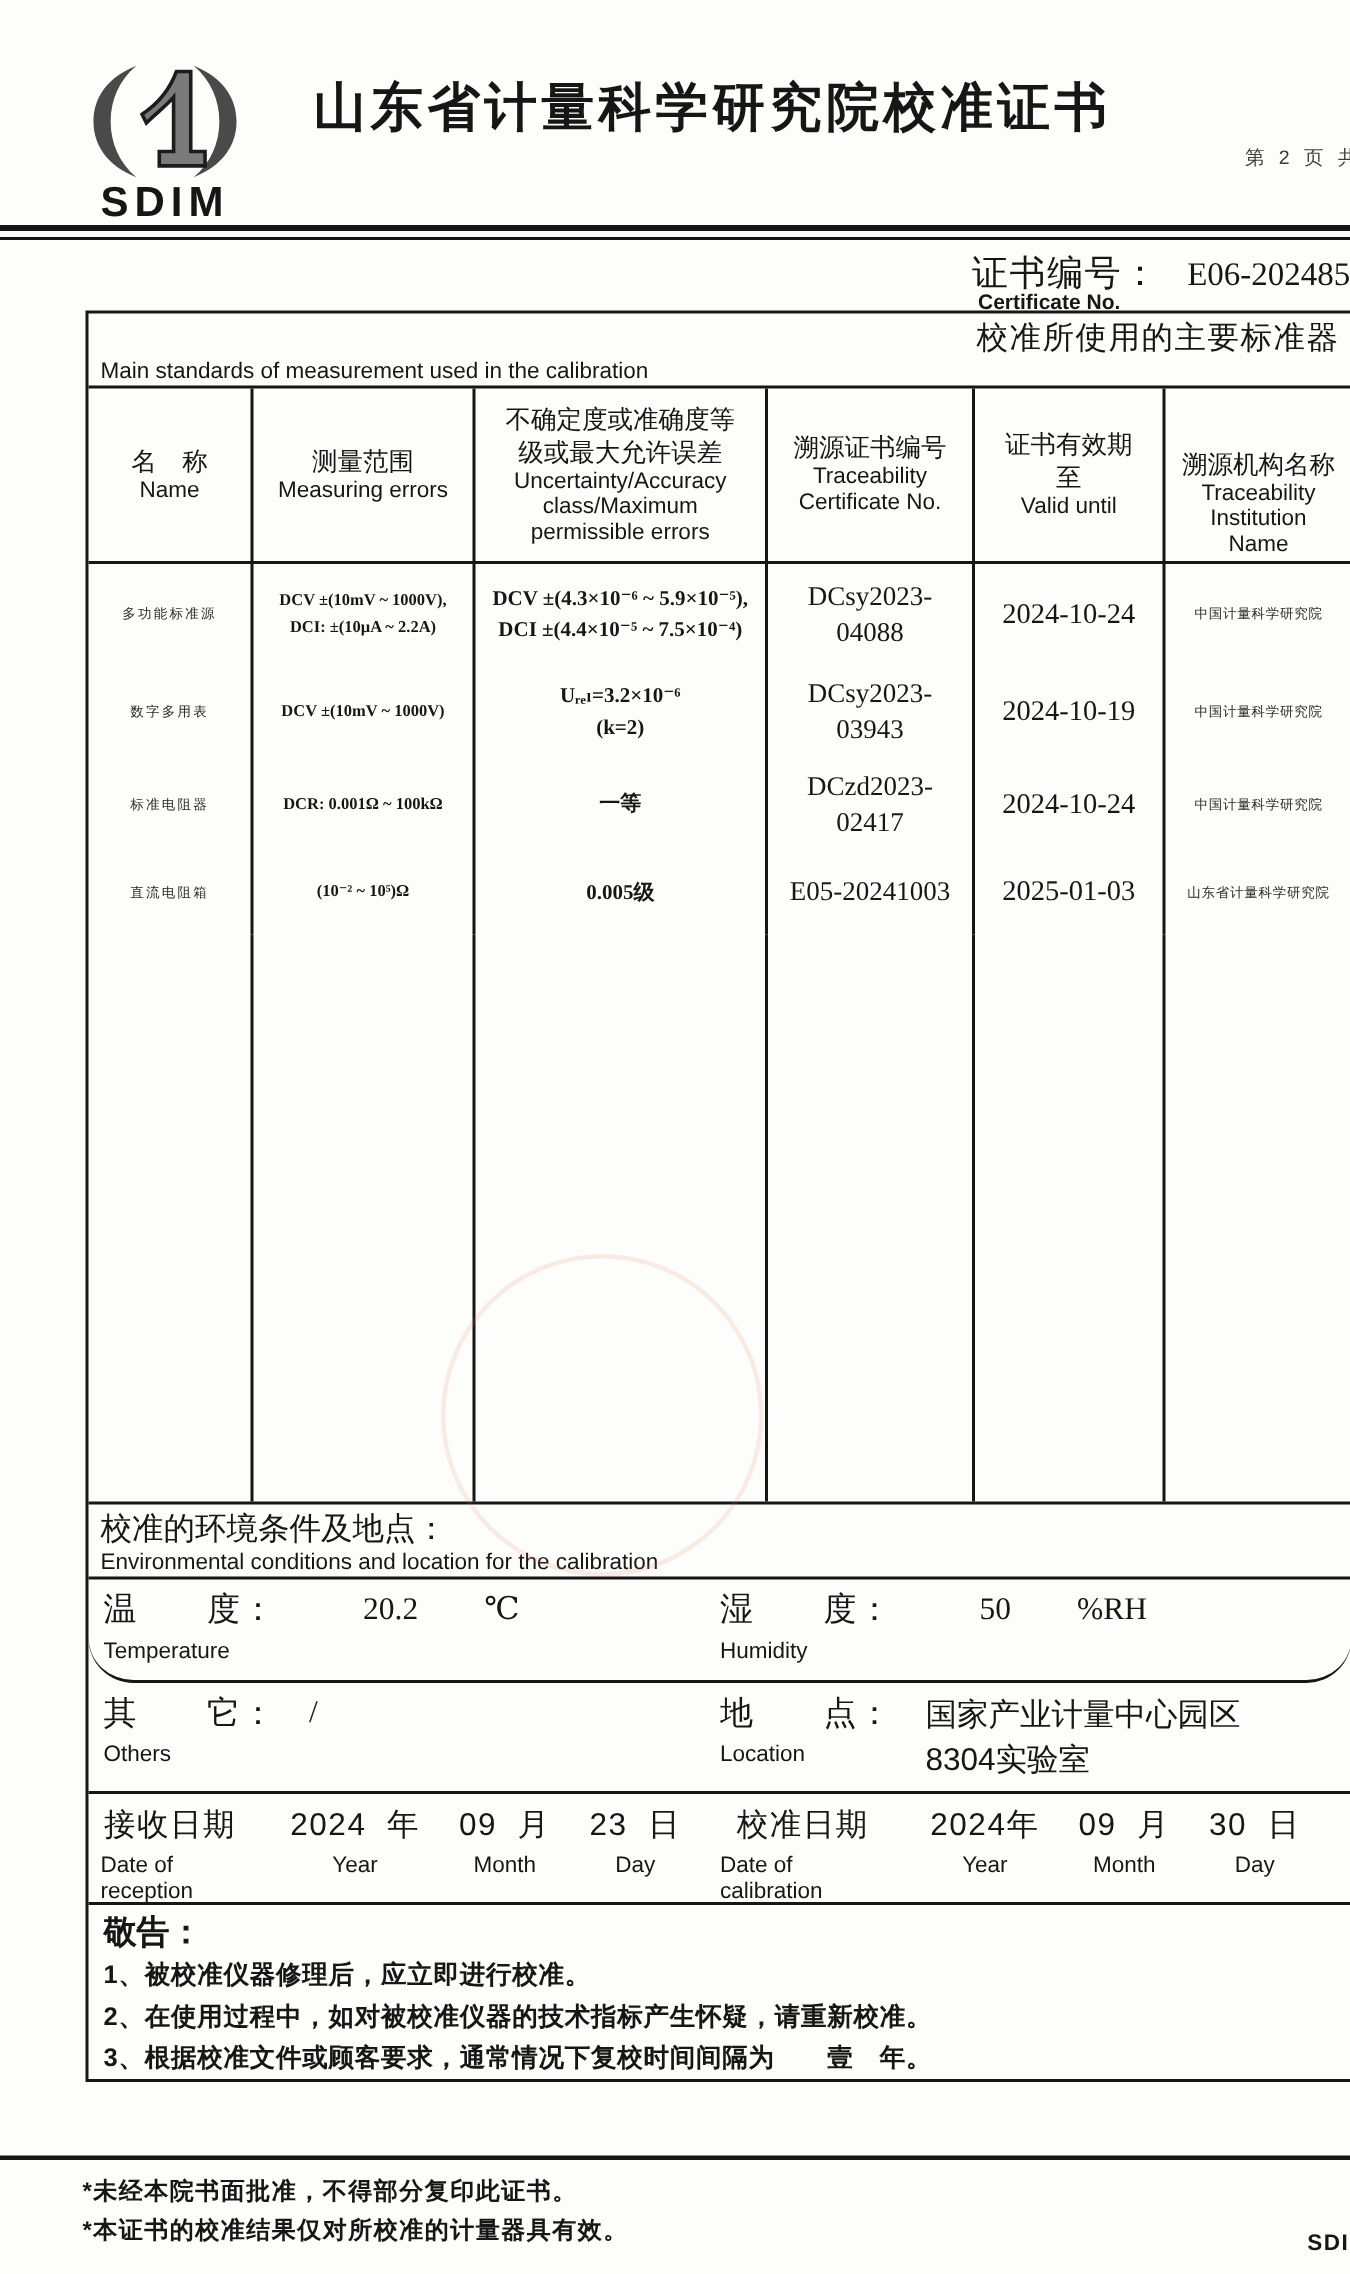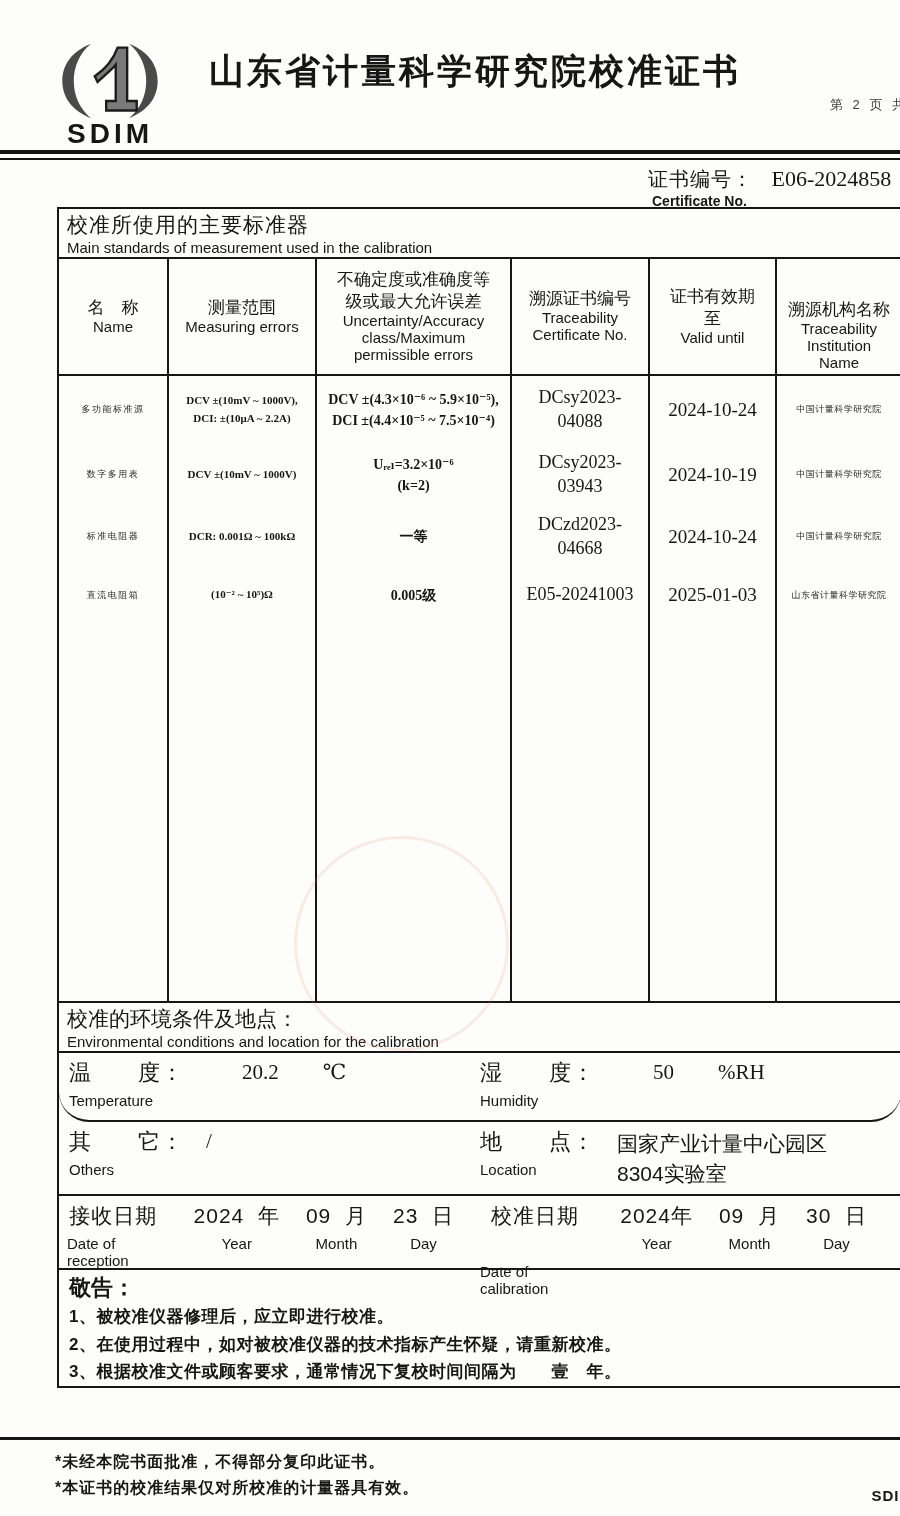--- a/index.html
+++ b/index.html
@@ -18,31 +18,31 @@
   .titles { text-align:center; padding-top:48px; padding-left:90px; padding-right:40px; }
   .title-zh { font-size:35px; font-weight:bold; letter-spacing:3px; }
   .title-en { font-size:26px; font-weight:bold; letter-spacing:0.5px; margin-top:8px; }
   .page-info { position:absolute; right:-8px; top:96px; font-size:13px; letter-spacing:3px; color:#3c3c3c; white-space:nowrap; }
 
   .rule-double { height:10px; border-top:4px solid #161616; border-bottom:2px solid #161616; }
 
   
   .cert-block { position:relative; height:57px; }
   .cert-line { position:absolute; left:648px; top:6px; white-space:nowrap; }
-  .cert-label-zh { font-size:20px; letter-spacing:1px;text-align:center; }
+  .cert-label-zh { font-size:24px; letter-spacing:1px;text-align:center; }
   .cert-value { font-family:"Liberation Serif","DejaVu Serif",serif; font-size:22px; margin-left:14px; }
   .cert-label-en { position:absolute; left:652px; top:33px; font-size:14px; font-weight:bold; }
 
   
   .doc-box {
     position:absolute; left:57px; top:207px; width:846px; height:1181px;
     border:2px solid #161616; display:flex; flex-direction:column; background:transparent;
   }
   .band-title { height:50px; border-bottom:2px solid #161616; padding:2px 8px 0; }
-  .band-title .zh { font-size:21px; letter-spacing:1px; }
+  .band-title .zh { font-size:21px; letter-spacing:1px;text-align:right; }
   .band-title .en { font-size:15px; }
 
   .cols-header {
     display:grid; grid-template-columns:110px 148px 195px 138px 127px 1fr;
     height:118px; border-bottom:2px solid #161616;
   }
   .hcell {
     border-right:2px solid #161616; display:flex; flex-direction:column;
     justify-content:center; align-items:center; text-align:center; padding:2px 1px;
   }
@@ -194,21 +194,21 @@
 (k=2)</div>
       <div class="dcell c-cert pre">DCsy2023-
 03943</div>
       <div class="dcell c-valid">2024-10-19</div>
       <div class="dcell c-inst last">中国计量科学研究院</div>
 
       <div class="dcell c-name">标准电阻器</div>
       <div class="dcell c-range pre">DCR: 0.001Ω ~ 100kΩ</div>
       <div class="dcell c-unc pre">一等</div>
       <div class="dcell c-cert pre">DCzd2023-
-04668</div>
+02417</div>
       <div class="dcell c-valid">2024-10-24</div>
       <div class="dcell c-inst last">中国计量科学研究院</div>
 
       <div class="dcell c-name">直流电阻箱</div>
       <div class="dcell c-range pre">(10⁻² ~ 10⁵)Ω</div>
       <div class="dcell c-unc pre">0.005级</div>
       <div class="dcell c-cert pre">E05-20241003</div>
       <div class="dcell c-valid">2025-01-03</div>
       <div class="dcell c-inst last">山东省计量科学研究院</div>
 
@@ -277,21 +277,21 @@
         <div class="dpair">
           <div class="zh">09  月</div>
           <div class="en">Month</div>
         </div>
         <div class="dpair">
           <div class="zh">23  日</div>
           <div class="en">Day</div>
         </div>
       </div>
       <div class="date-group date-right">
-        <div class="dpair" style="margin-right:30px;gap:28px;">
+        <div class="dpair" style="margin-right:30px;">
           <div class="zh">校准日期</div>
           <div class="en">Date of calibration</div>
         </div>
         <div class="dpair">
           <div class="zh">2024年</div>
           <div class="en">Year</div>
         </div>
         <div class="dpair">
           <div class="zh">09  月</div>
           <div class="en">Month</div>

